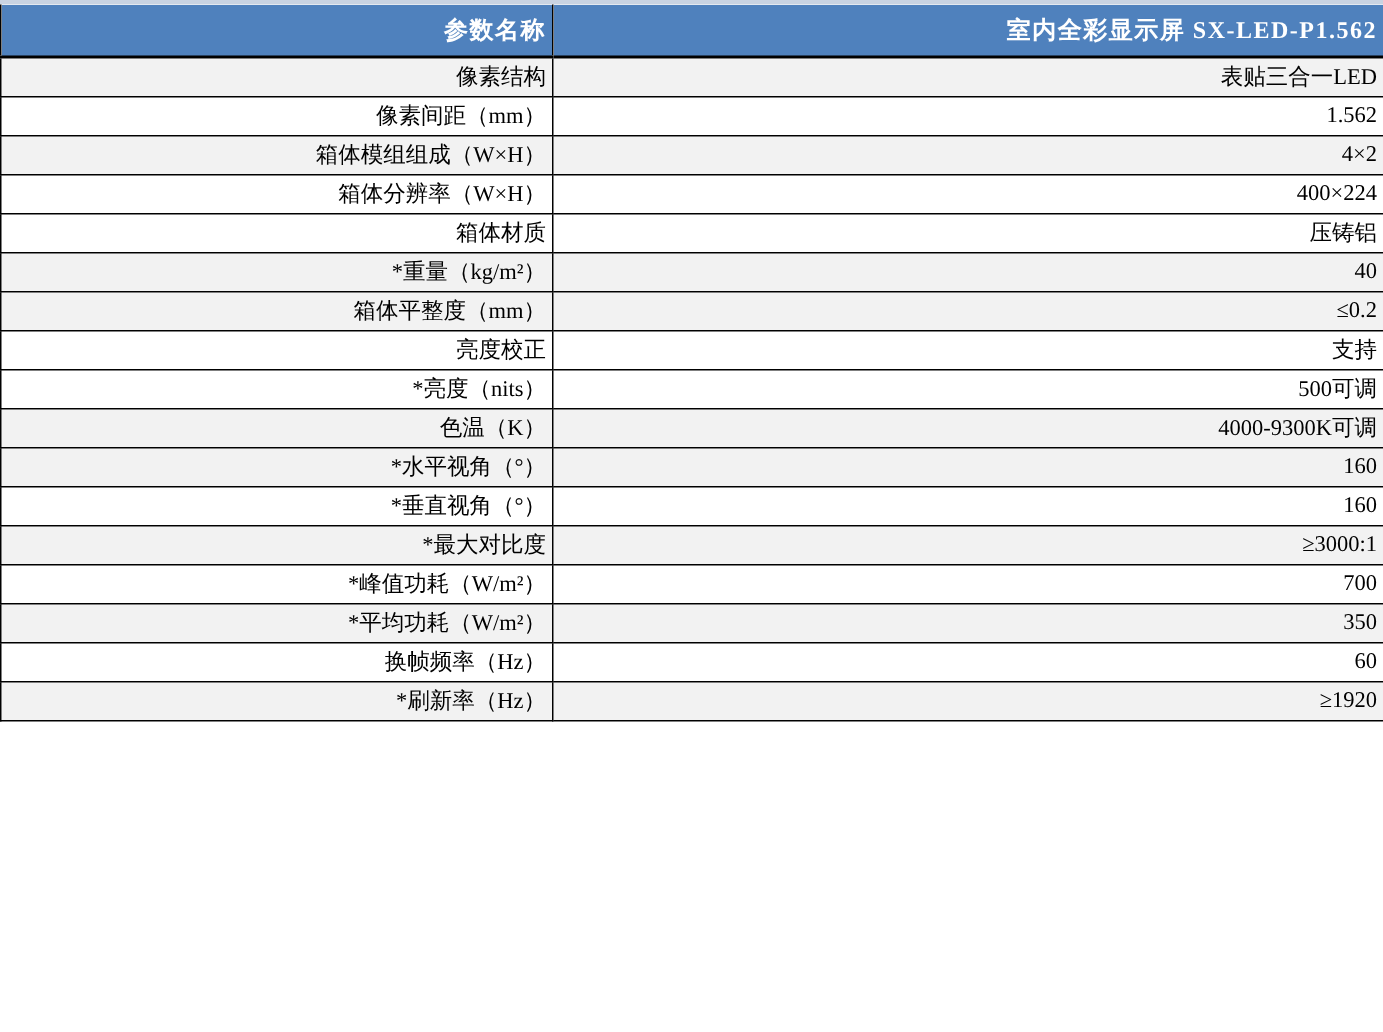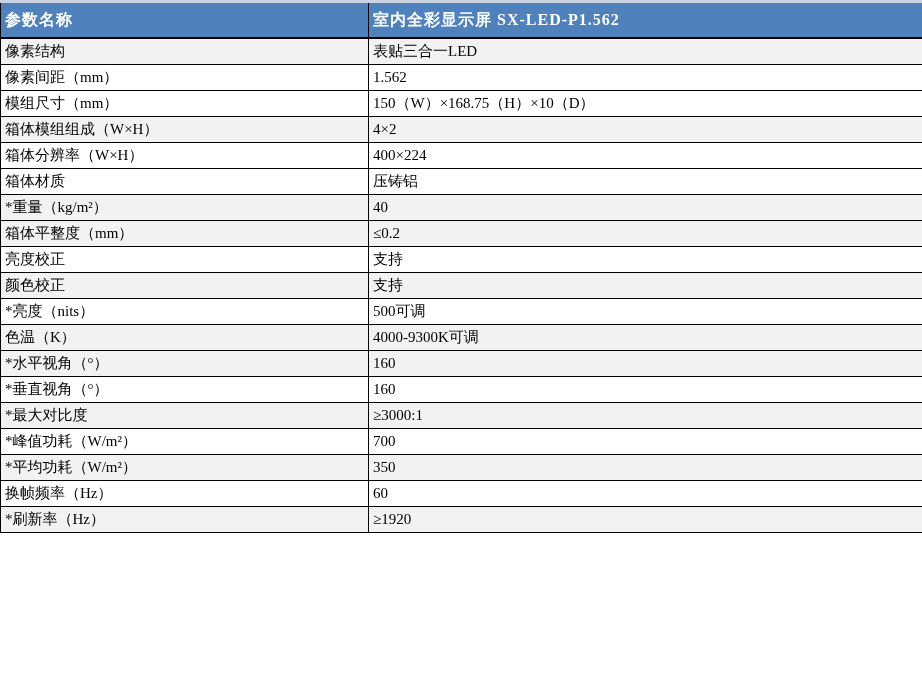--- a/index.html
+++ b/index.html
@@ -31,21 +31,21 @@
   }
   table.spec {
     border-collapse: collapse;
     width: 922px;
     table-layout: fixed;
   }
   table.spec col.c1 { width: 368px; }
   table.spec col.c2 { width: 554px; }
   table.spec th, table.spec td {
     border: 1px solid var(--grid);
-    text-align: left;
+    text-align: right;
     vertical-align: middle;
     padding: 0 4px;
     overflow: hidden;
     white-space: nowrap;
     color: #000000;
     font-size: 15px;
   }
   table.spec thead th {
     background: var(--header-bg);
     color: var(--header-text);
@@ -83,24 +83,20 @@
     </thead>
     <tbody id="rows">
         <tr class="alt">
           <td>像素结构</td>
           <td>表贴三合一LED</td>
         </tr>
         <tr>
           <td>像素间距（mm）</td>
           <td>1.562</td>
         </tr>
-        <tr>
-          <td>模组尺寸（mm）</td>
-          <td>150（W）×168.75（H）×10（D）</td>
-        </tr>
         <tr class="alt">
           <td>箱体模组组成（W×H）</td>
           <td>4×2</td>
         </tr>
         <tr>
           <td>箱体分辨率（W×H）</td>
           <td>400×224</td>
         </tr>
         <tr>
           <td>箱体材质</td>
@@ -109,24 +105,20 @@
         <tr class="alt">
           <td>*重量（kg/m²）</td>
           <td>40</td>
         </tr>
         <tr class="alt">
           <td>箱体平整度（mm）</td>
           <td>≤0.2</td>
         </tr>
         <tr>
           <td>亮度校正</td>
-          <td>支持</td>
-        </tr>
-        <tr class="alt">
-          <td>颜色校正</td>
           <td>支持</td>
         </tr>
         <tr>
           <td>*亮度（nits）</td>
           <td>500可调</td>
         </tr>
         <tr class="alt">
           <td>色温（K）</td>
           <td>4000-9300K可调</td>
         </tr>

